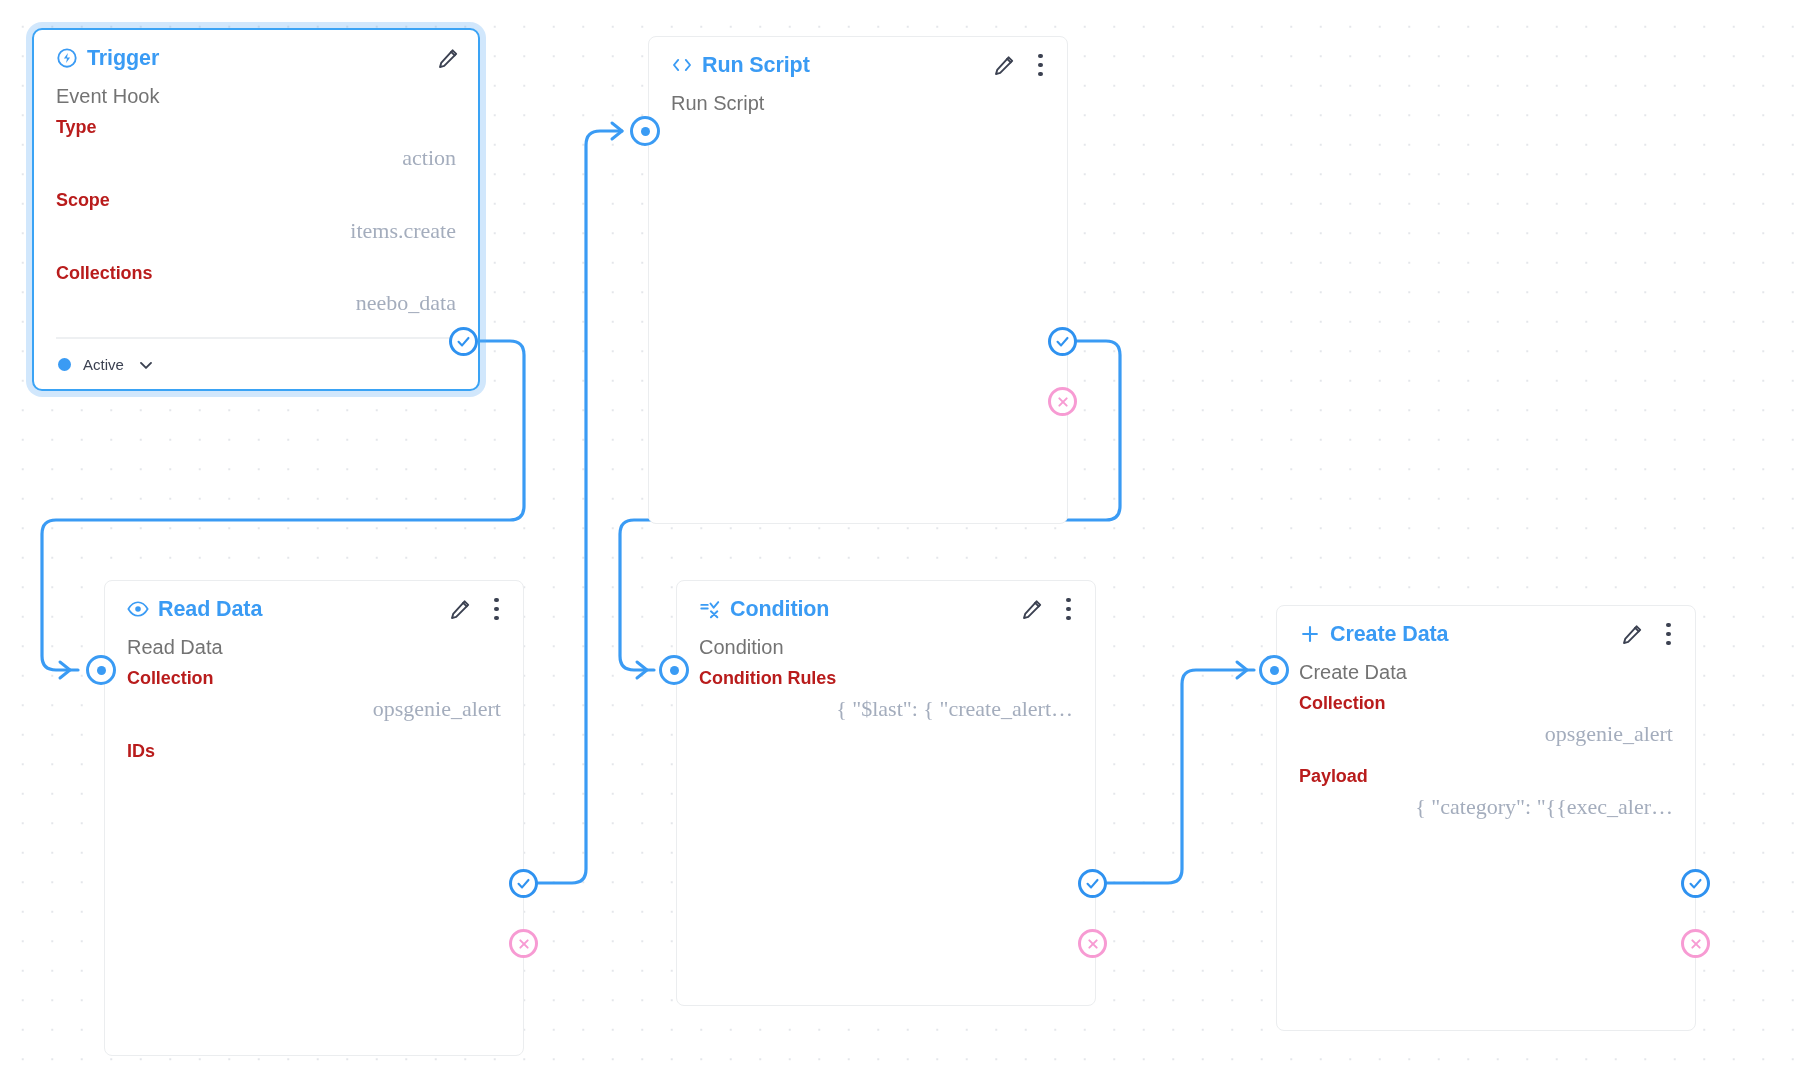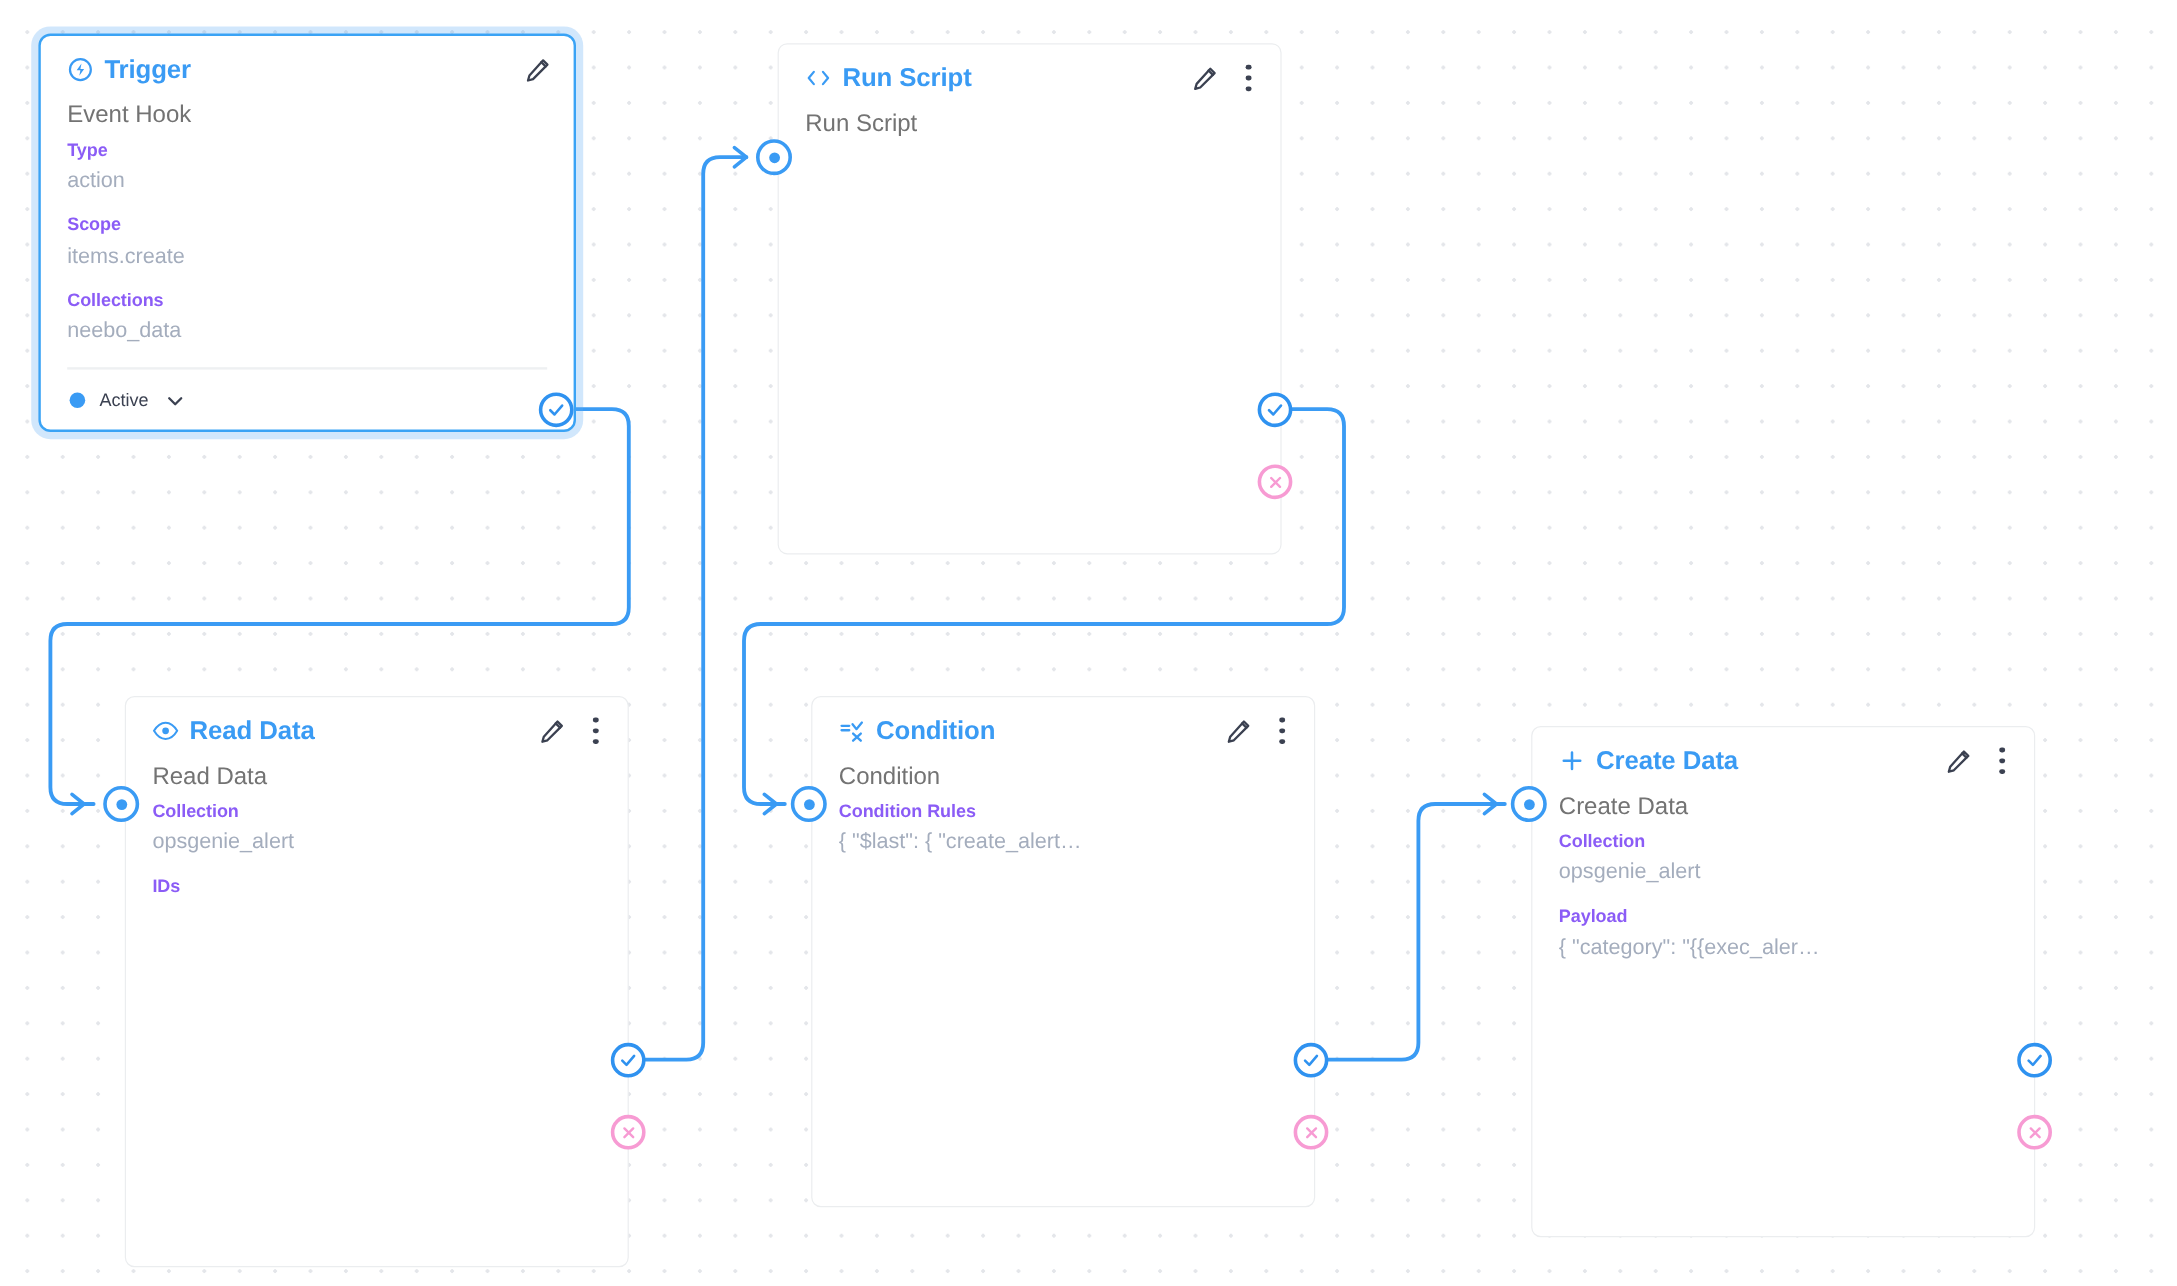--- a/index.html
+++ b/index.html
@@ -97,34 +97,35 @@
   }
 
   .row-name {
     font-size: 20px;
     color: #737373;
     line-height: 1.0;
     padding-bottom: 8px;
   }
 
   .field-label {
-    font-size: 15px;
+    font-size: 18px;
     font-weight: bold;
-    color: #8b5cf6;
+    color: #b91c1c;
     line-height: 1.55;
     letter-spacing: -0.05px;
   }
 
   .field-value {
-    font-family: Liberation Sans, sans-serif;
-    font-size: 18px;
+    font-family: Liberation Serif, serif;
+    font-size: 22px;
     color: #a4adbd;
     line-height: 1.45;
     white-space: nowrap;
     overflow: hidden;
+    text-align: right;
   }
 
   .gap-sm { height: 13px; }
 
   
   .node-divider {
     height: 1.5px;
     background: #eef0f2;
     margin: 8px 22px 0 22px;
   }
@@ -249,21 +250,21 @@
       </span>
     </div>
   </div>
 
   <div class="handle h-ok" style="left:449px; top:327px;">
     <svg width="17" height="17" viewBox="0 0 24 24" fill="none" stroke="currentColor" stroke-width="3" stroke-linecap="round" stroke-linejoin="round">
         <path d="M5 12.5 L10 17.5 L19 7"></path>
       </svg>
   </div>
 
-  <div class="node" style="left:648px; top:36px; width:420px; height:426px;">
+  <div class="node" style="left:648px; top:36px; width:420px; height:488px;">
     <div class="node-head">
       <div class="node-title">
         <span class="type-icon">
           <svg width="22" height="20" viewBox="0 0 26 20" fill="none" stroke="currentColor" stroke-width="2.2" stroke-linecap="round" stroke-linejoin="round">
             <path d="M8.5 4 L3.5 10 L8.5 16"></path>
             <path d="M17.5 4 L22.5 10 L17.5 16"></path>
           </svg>
         </span>
         <span>Run Script</span>
       </div>

